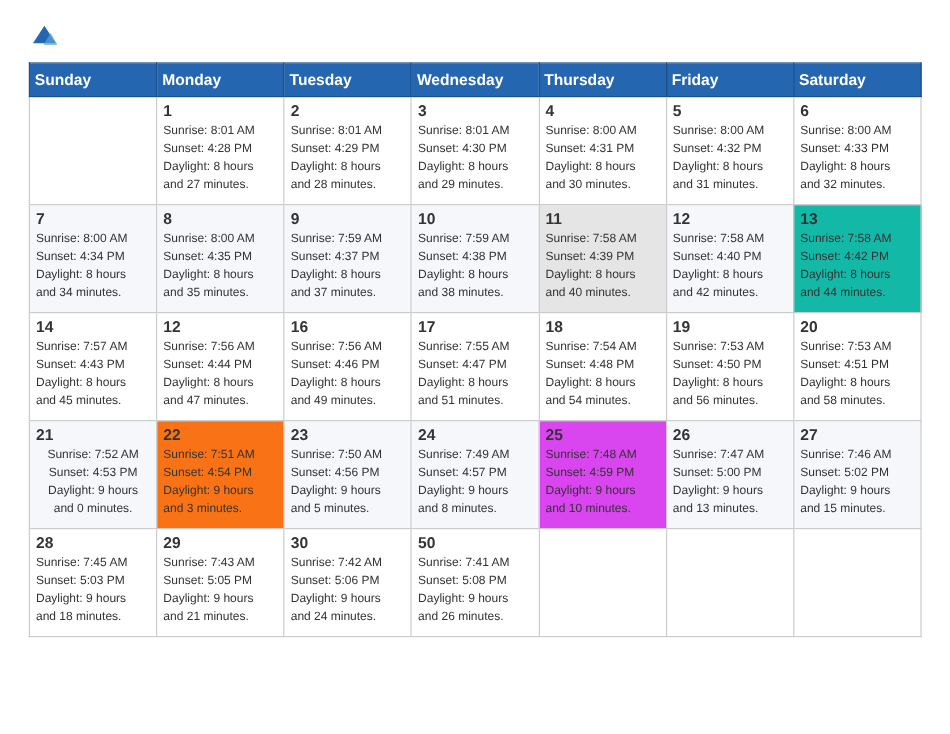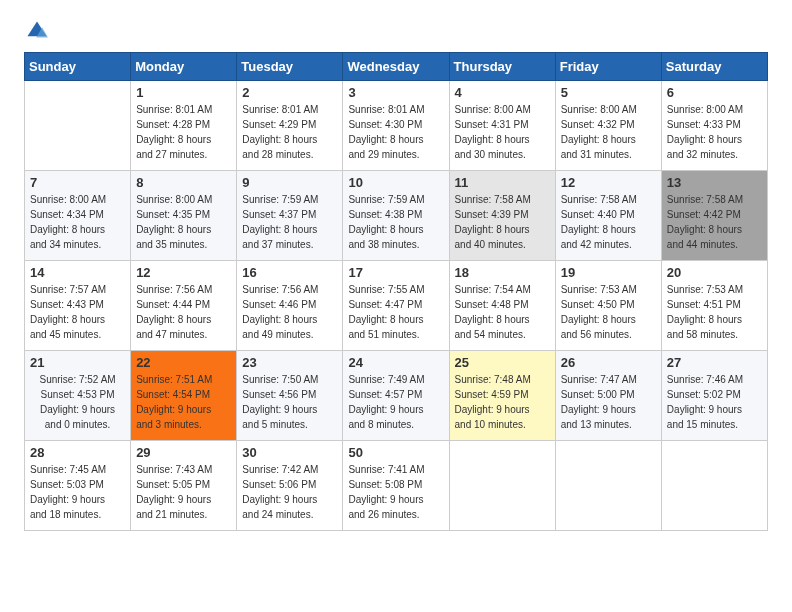--- a/index.html
+++ b/index.html
@@ -208,21 +208,21 @@
 Daylight: 8 hours
 and 40 minutes.</div>
         </td>
         <td style="background: rgb(245, 247, 250);">
           <div class="day-number">12</div>
           <div class="day-info" style="white-space: pre-line;">Sunrise: 7:58 AM
 Sunset: 4:40 PM
 Daylight: 8 hours
 and 42 minutes.</div>
         </td>
-        <td style="background: #a3a3a3;">
+        <td style="background: #14b8a6;">
           <div class="day-number">13</div>
           <div class="day-info" style="white-space: pre-line;">Sunrise: 7:58 AM
 Sunset: 4:42 PM
 Daylight: 8 hours
 and 44 minutes.</div>
         </td>
       </tr>
       <tr>
         <td>
           <div class="day-number">14</div>
@@ -296,21 +296,21 @@
 Daylight: 9 hours
 and 5 minutes.</div>
         </td>
         <td style="background: rgb(245, 247, 250);">
           <div class="day-number">24</div>
           <div class="day-info" style="white-space: pre-line;">Sunrise: 7:49 AM
 Sunset: 4:57 PM
 Daylight: 9 hours
 and 8 minutes.</div>
         </td>
-        <td style="background: #fef9c3; margin-top: 10px;">
+        <td style="background: #d946ef; margin-top: 10px;">
           <div class="day-number">25</div>
           <div class="day-info" style="white-space: pre-line;">Sunrise: 7:48 AM
 Sunset: 4:59 PM
 Daylight: 9 hours
 and 10 minutes.</div>
         </td>
         <td style="background: rgb(245, 247, 250);">
           <div class="day-number">26</div>
           <div class="day-info" style="white-space: pre-line;">Sunrise: 7:47 AM
 Sunset: 5:00 PM

